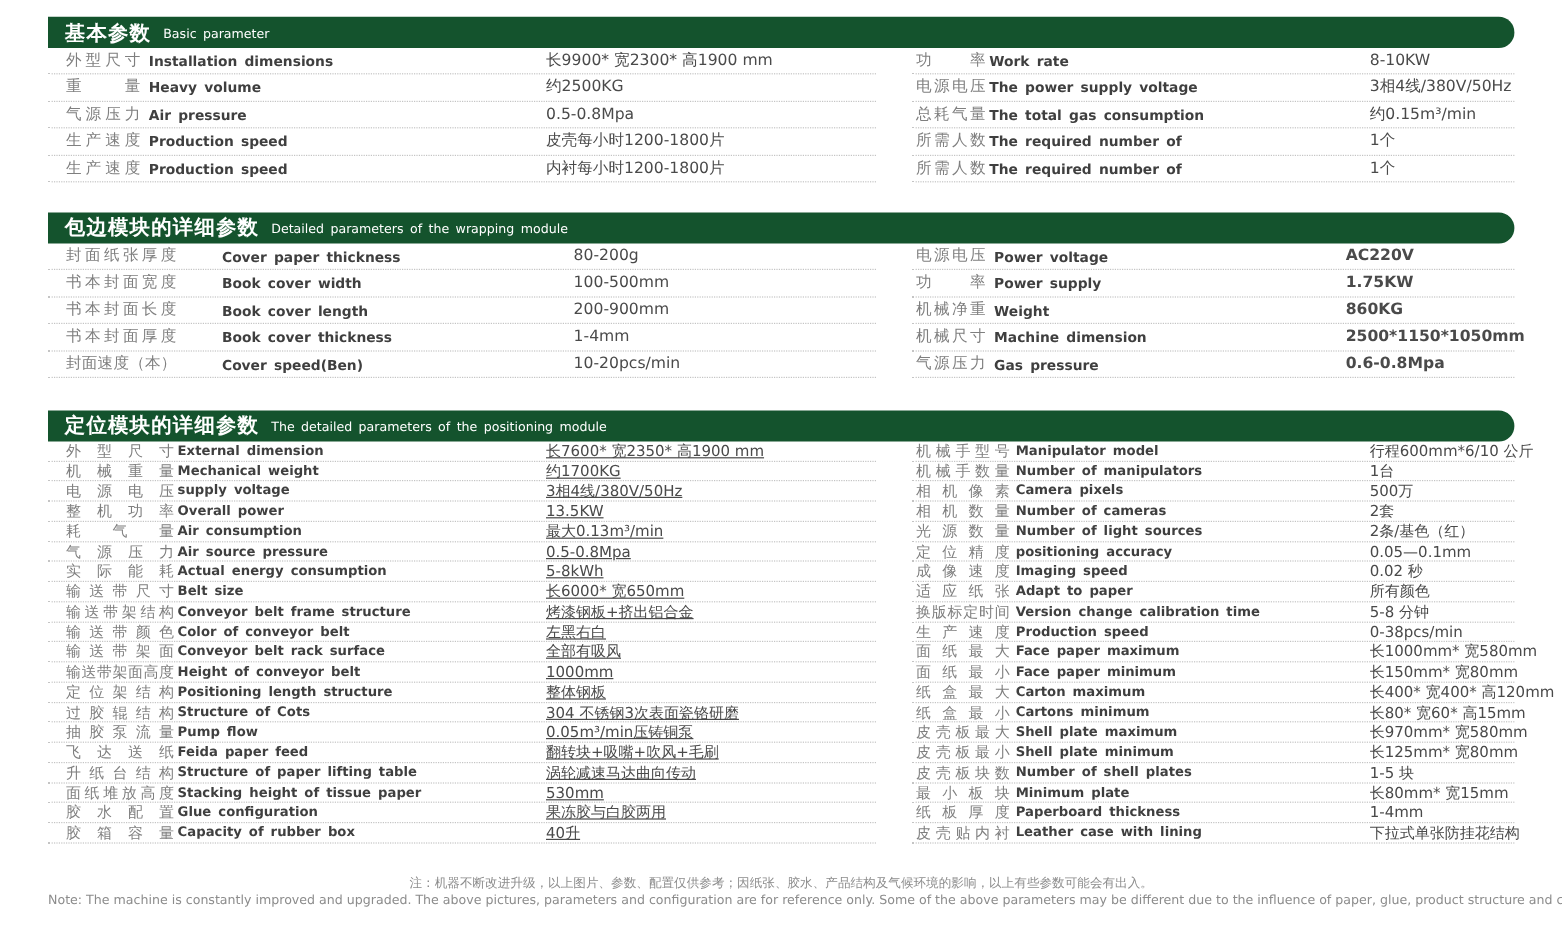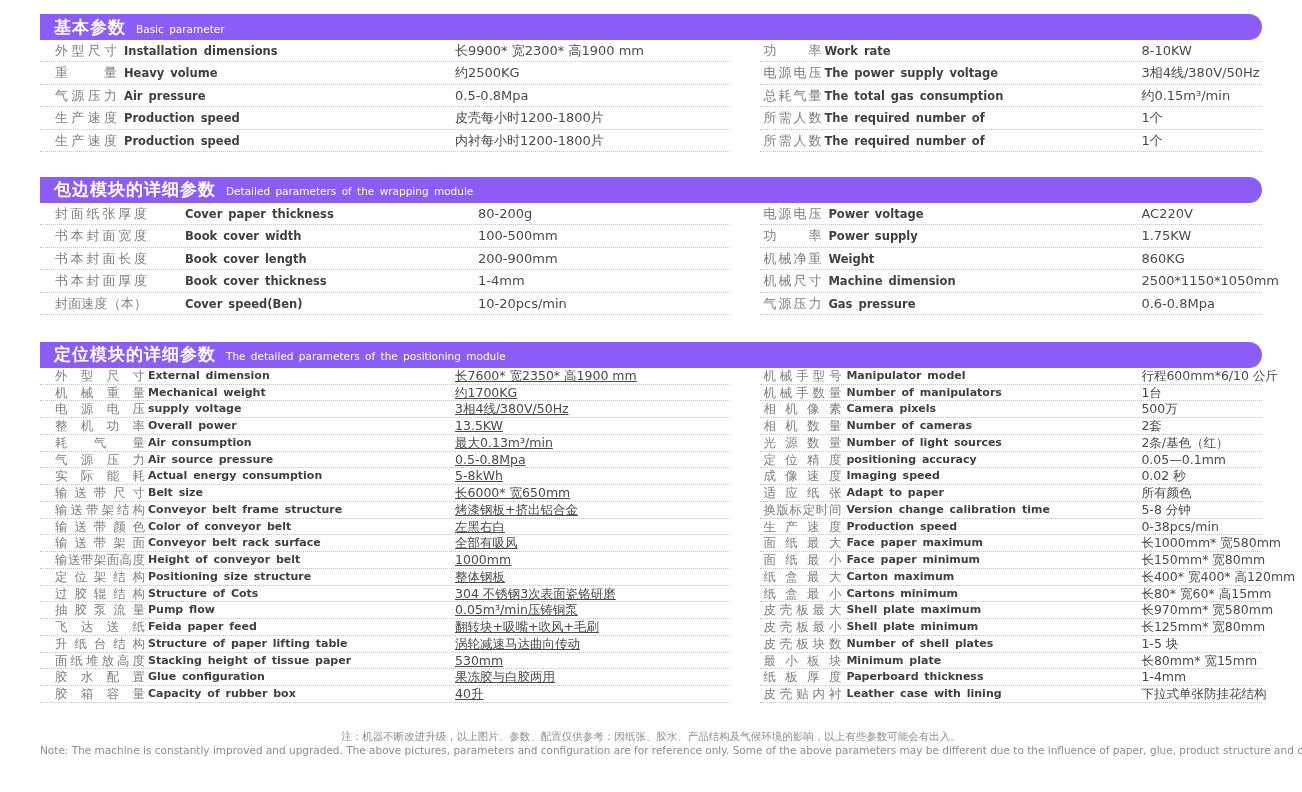--- a/index.html
+++ b/index.html
@@ -5,21 +5,21 @@
   * { margin:0; padding:0; box-sizing:border-box; }
   html,body { width:1302px; height:792px; background:#ffffff; overflow:hidden;
     font-family:"DejaVu Sans","Liberation Sans",sans-serif; }
   .page { position:relative; width:1302px; height:792px; background:#fff; }
   .content { position:absolute; left:40px; top:14px; width:1222px; }
 
   .section { width:100%; }
   .sec-gap-1 { margin-top:25px; }
   .sec-gap-2 { margin-top:27px; }
 
-  .sec-header { height:26px; background:#8b5cf6; border-radius:0 13px 13px 0;
+  .sec-header { height:26px; background:#14532d; border-radius:0 13px 13px 0;
     display:flex; align-items:center; padding-left:14px; white-space:nowrap; }
   .sec-title-cn { color:#ffffff; font-size:17px; font-weight:bold; letter-spacing:1px; }
   .sec-title-en { color:#ffffff; font-size:10.5px; margin-left:10px; padding-top:3px; word-spacing:2px; }
 
   .cols { display:flex; width:100%;gap:20px; }
   .col-left  { width:702px; margin-right:10px; }
   .col-right { width:510px; }
 
   .row { position:relative; border-bottom:1px dotted #c4c4c4; white-space:nowrap; }
   .row .cn  { position:absolute; color:#7f7f7f; text-align:justify; text-align-last:justify; text-justify:inter-character; overflow:visible; }
@@ -44,21 +44,21 @@
   .sec1 .col-left  .val{ left:415px; }
   .sec1 .col-right .cn { left:3px;  width:58px; }
   .sec1 .col-right .en { left:64px; }
   .sec1 .col-right .val{ left:381px; }
 
   .sec2 .col-left  .cn { left:15px; width:92px; }
   .sec2 .col-left  .en { left:145px; }
   .sec2 .col-left  .val{ left:438px; }
   .sec2 .col-right .cn { left:3px;  width:58px; }
   .sec2 .col-right .en { left:68px; }
-  .sec2 .col-right .val{ left:381px; }
+  .sec2 .col-right .val{ left:361px;font-weight:bold; }
 
   .sec3 .col-left  .cn { left:15px; width:90px; }
   .sec3 .col-left  .en { left:108px; }
   .sec3 .col-left  .val{ left:415px;text-decoration:underline; }
   .sec3 .col-right .cn { left:3px;  width:78px; }
   .sec3 .col-right .en { left:86px; }
   .sec3 .col-right .val{ left:381px; }
 
   .notes { margin-top:26px;text-align:center; }
   .note-line { font-size:10.5px; color:#8c8c8c; line-height:14px; white-space:nowrap; }
@@ -257,21 +257,21 @@
     <span class="en">Conveyor belt rack surface</span>
     <span class="val">全部有吸风</span>
   </div>
             <div class="row">
     <span class="cn">输送带架面高度</span>
     <span class="en">Height of conveyor belt</span>
     <span class="val">1000mm</span>
   </div>
             <div class="row">
     <span class="cn">定位架结构</span>
-    <span class="en">Positioning size structure</span>
+    <span class="en">Positioning length structure</span>
     <span class="val">整体钢板</span>
   </div>
             <div class="row">
     <span class="cn">过胶辊结构</span>
     <span class="en">Structure of Cots</span>
     <span class="val">304 不锈钢3次表面瓷铬研磨</span>
   </div>
             <div class="row">
     <span class="cn">抽胶泵流量</span>
     <span class="en">Pump flow</span>

